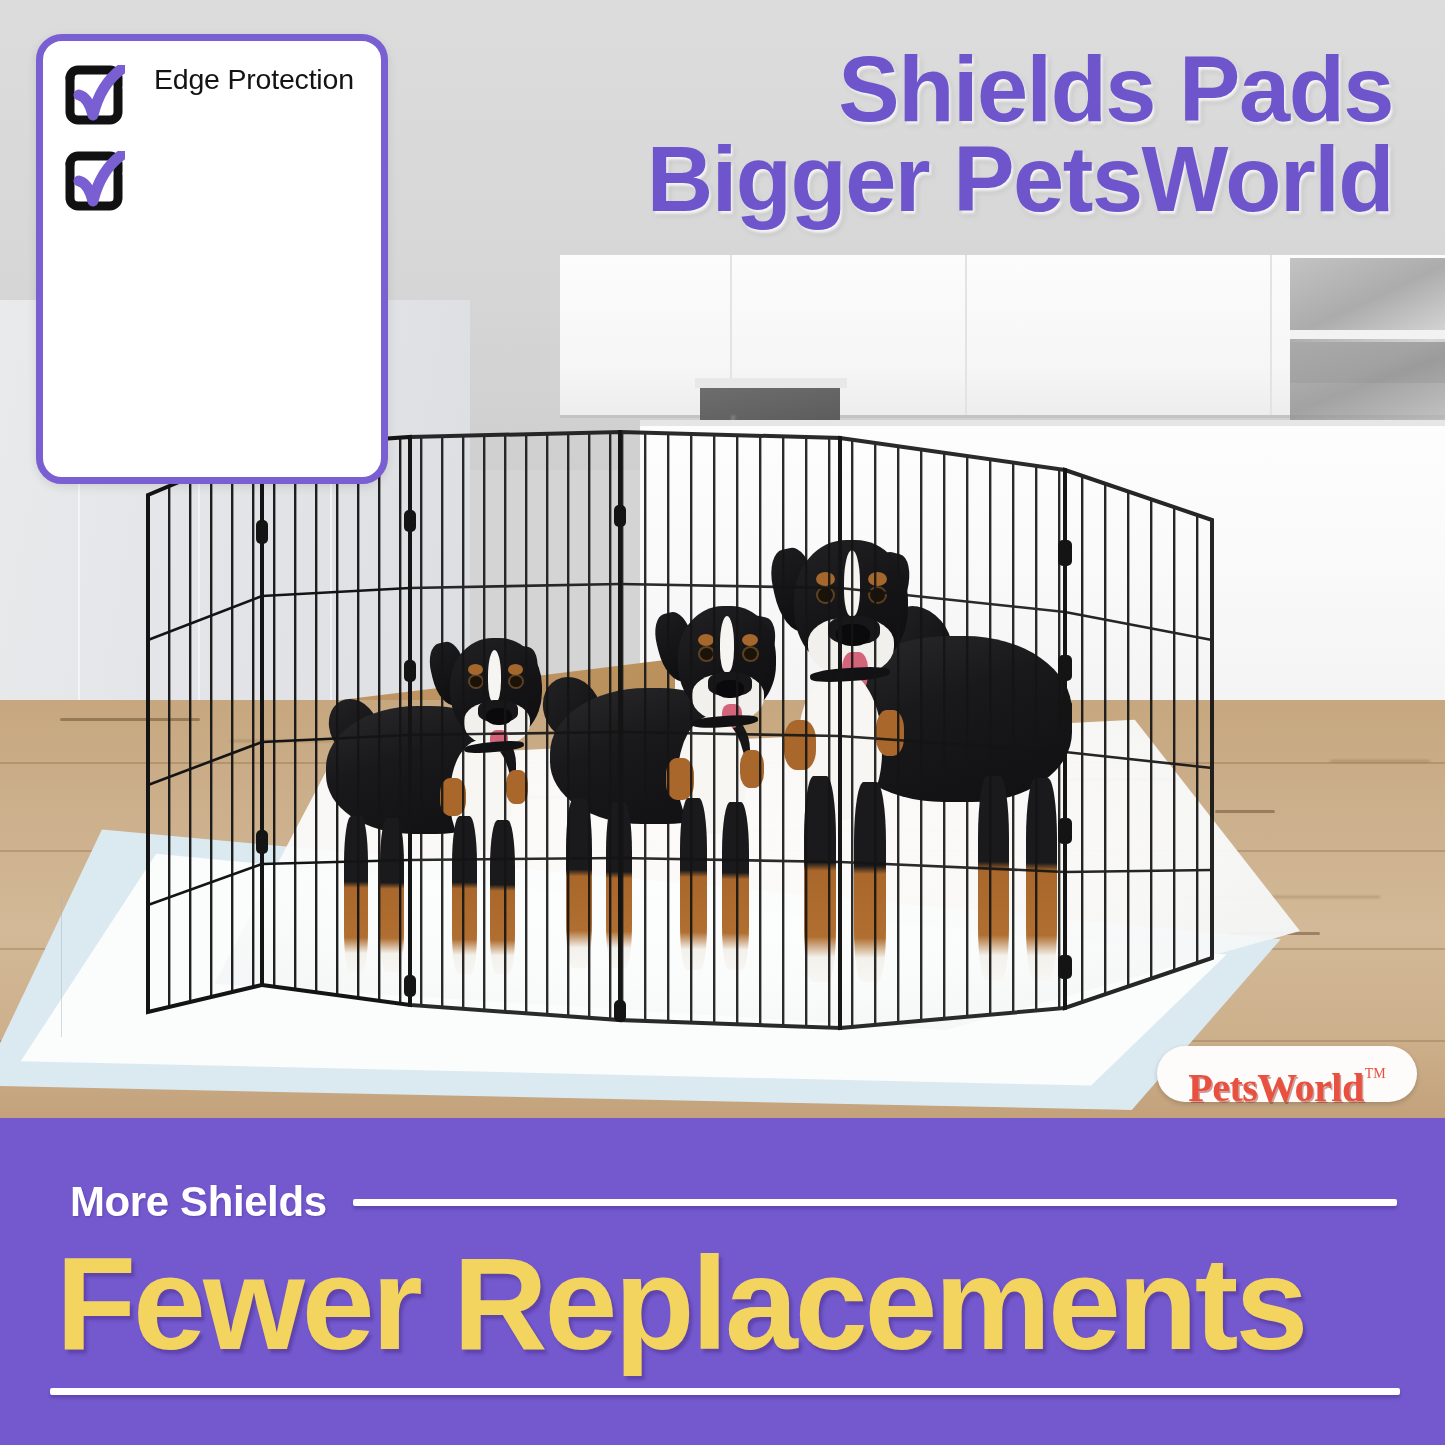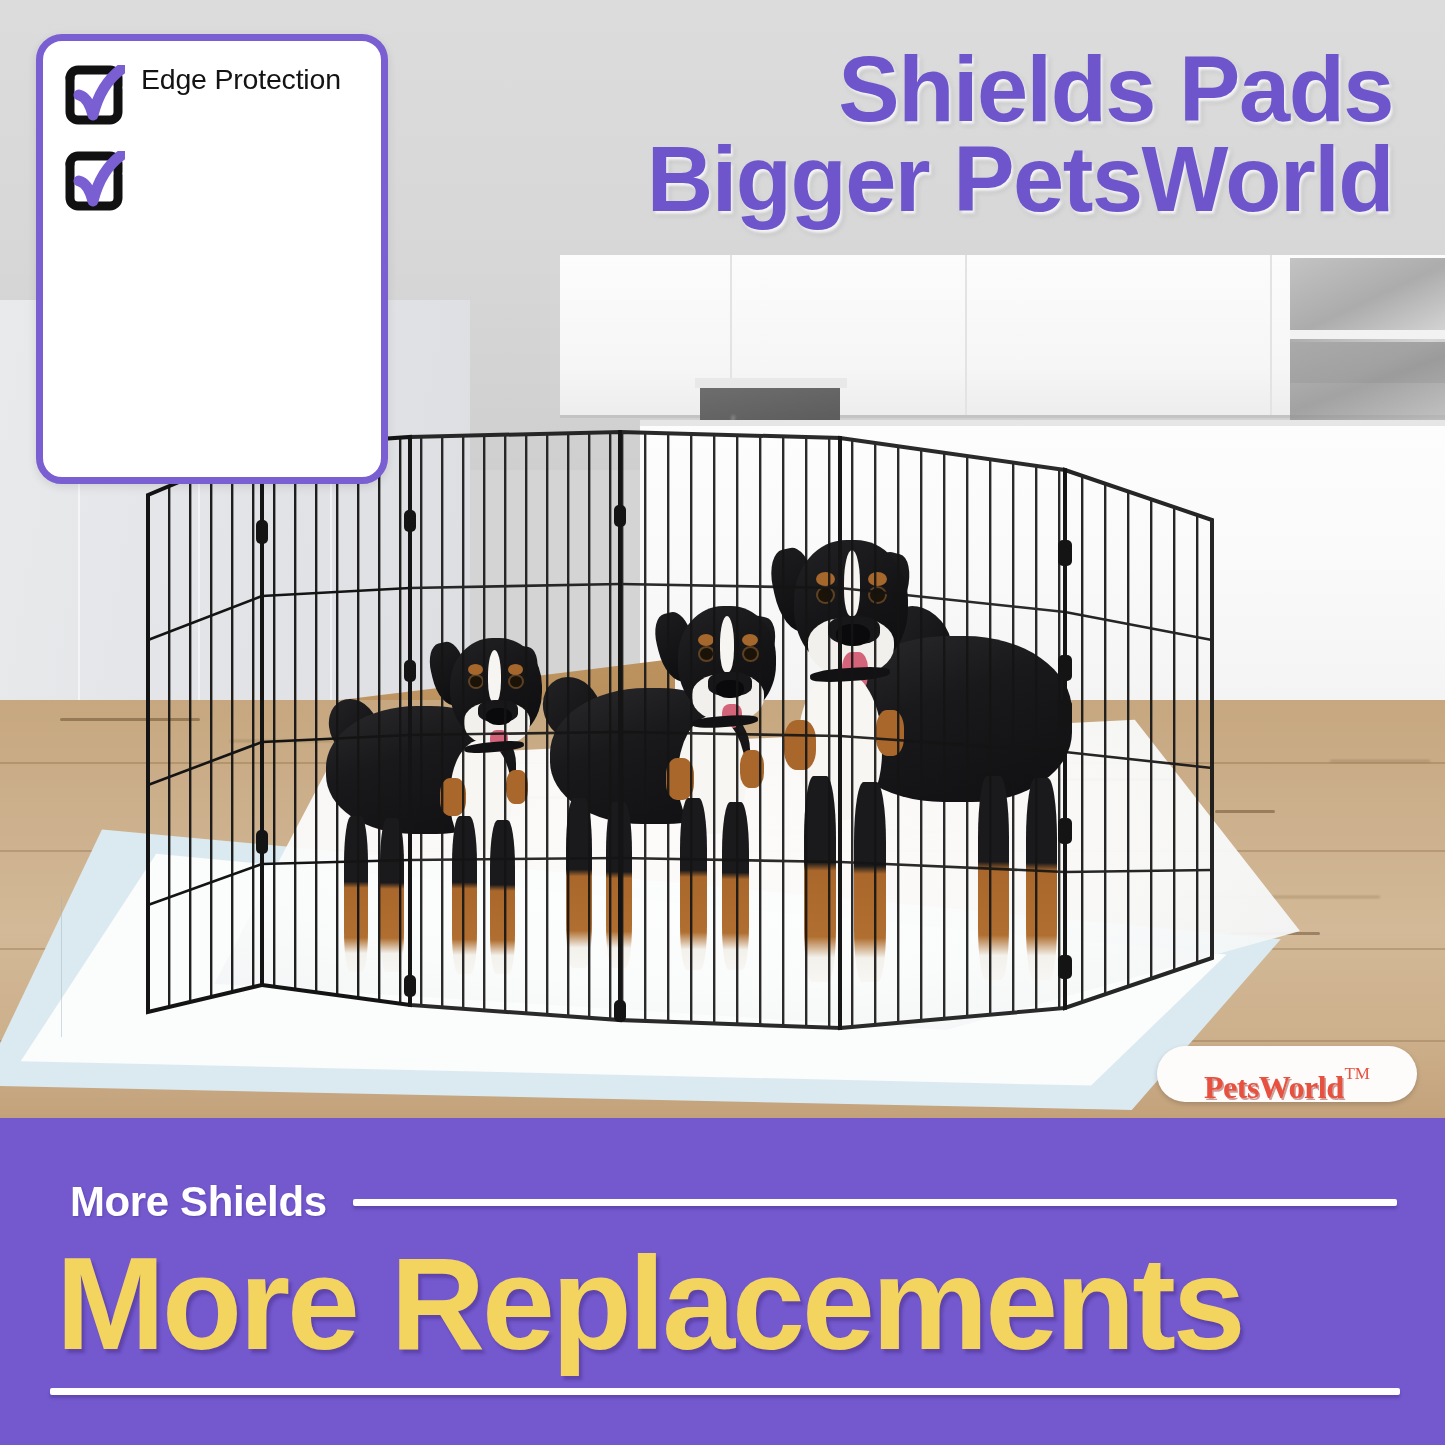--- a/index.html
+++ b/index.html
@@ -97,41 +97,41 @@
   .collar{position:absolute;border-radius:40%;background:#121214;}
 
   
   .pen{position:absolute;left:0;top:0;width:1445px;height:1118px;pointer-events:none;}
 
   
   .card{position:absolute;left:36px;top:34px;width:352px;height:450px;
         background:#ffffff;border:7px solid #7a5fd3;border-radius:26px;
         box-sizing:border-box;padding:22px 18px 18px 20px;
         box-shadow:0 3px 10px rgba(0,0,0,.10);}
-  .feat{display:flex;align-items:flex-start;gap:16px;margin-bottom:22px;text-align:right;}
+  .feat{display:flex;align-items:flex-start;gap:29px;margin-bottom:22px;text-align:right;}
   .feat:last-child{margin-bottom:0;}
   .cbox{position:relative;width:62px;height:62px;flex:0 0 62px;margin-top:2px;}
   .feat-label{font-size:28.5px;line-height:1.02;color:#131313;font-weight:400;
         letter-spacing:-.2px;padding-top:2px;}
 
   
   .headline{position:absolute;left:0;top:44px;width:1445px;text-align:right;
         padding-right:52px;box-sizing:border-box;}
   .hl-line{font-size:92px;line-height:.98;font-weight:700;color:#6e55cc;
         letter-spacing:-1.5px;
         text-shadow:2px 3px 3px rgba(255,255,255,.85), 3px 4px 5px rgba(120,120,130,.30);}
 
   
   .logo{position:absolute;left:1157px;top:1046px;width:260px;height:56px;
         background:#fdfcfb;border-radius:28px;display:flex;align-items:center;
         justify-content:center;box-shadow:0 2px 5px rgba(0,0,0,.18);}
   .logo-text{font-family:"Liberation Serif","DejaVu Serif",serif;font-weight:700;
-        font-size:32px;color:#e8503f;letter-spacing:-.5px;
+        font-size:40px;color:#e8503f;letter-spacing:-.5px;
         text-shadow:1.5px 1.5px 0 rgba(150,40,30,.45);margin-top:26px;}
-  .logo-tm{font-family:"Liberation Serif",serif;font-size:17px;color:#e8503f;
+  .logo-tm{font-family:"Liberation Serif",serif;font-size:14px;color:#e8503f;
         vertical-align:super;margin-left:1px;}
 
   
   .banner{position:absolute;left:0;top:1118px;width:1445px;height:327px;background:#7358ce;}
   .more-row{position:absolute;left:70px;top:1178px;right:48px;display:flex;align-items:center;gap:26px;}
   .more-cov{font-size:42px;font-weight:700;color:#ffffff;letter-spacing:-.4px;white-space:nowrap;
         text-shadow:1px 1px 2px rgba(60,40,120,.35);}
   .rule{flex:1;height:7px;background:#ffffff;border-radius:2px;
         box-shadow:0 3px 3px rgba(50,30,110,.30);}
   .fewer{position:absolute;left:56px;top:1238px;right:36px;
@@ -386,17 +386,17 @@
       <span class="logo-tm">TM</span>
   </div>
 
   <div class="banner"></div>
 
   <div class="more-row">
     <span class="more-cov">More Shields</span>
     <span class="rule"></span>
   </div>
 
-  <div class="fewer">More Replacements</div>
+  <div class="fewer">Fewer Replacements</div>
 
   <div class="rule-bottom"></div>
 
 </div>
 
 </body></html>

